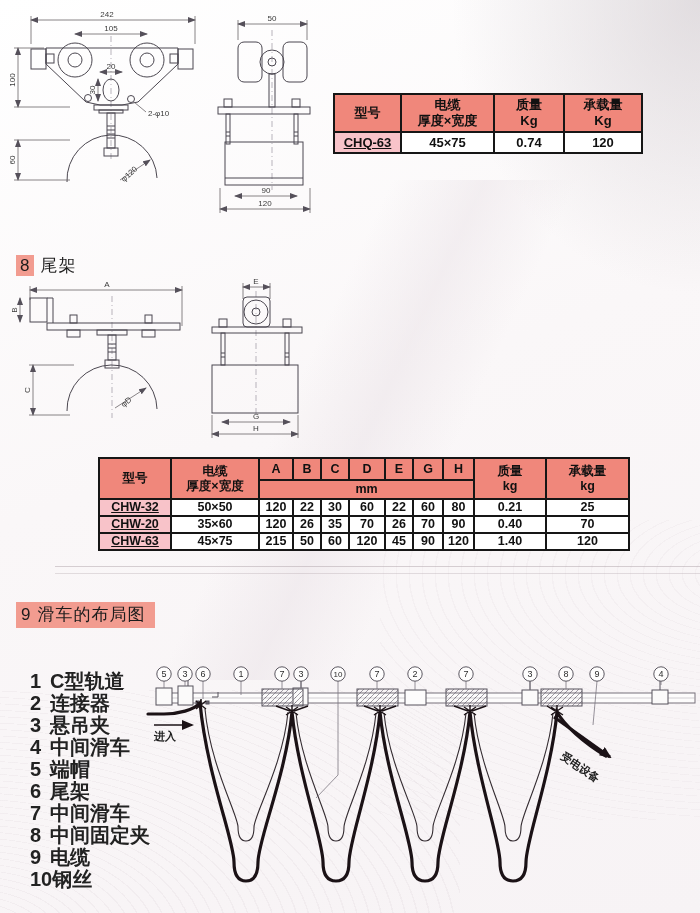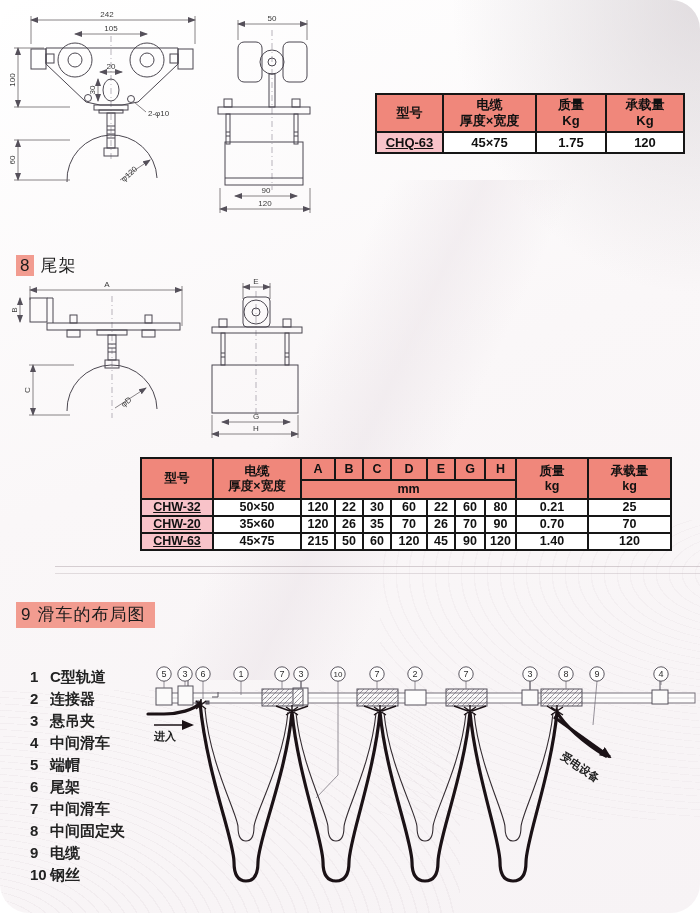--- a/index.html
+++ b/index.html
@@ -1,54 +1,54 @@
 <!DOCTYPE html>
 <html><head>
 <meta charset="utf-8">
 <style>
   html,body{margin:0;padding:0;background:#fff;}
   .page{position:relative;width:700px;height:913px;overflow:hidden;
         font-family:"Liberation Sans","DejaVu Sans",sans-serif;
-        background:linear-gradient(160deg,#ffffff 0%,#faf7f8 45%,#f7f3f5 100%);border-radius:29px;}
+        background:linear-gradient(160deg,#ffffff 0%,#faf7f8 45%,#f7f3f5 100%);}
   
   .bg-tr{position:absolute;right:0;top:0;width:270px;height:320px;
          background:radial-gradient(ellipse at 100% 0%,rgba(203,196,201,.55),rgba(203,196,201,0) 65%);}
   .bg-sheen{position:absolute;left:0;top:180px;width:700px;height:500px;
          background:linear-gradient(115deg,transparent 42%,rgba(232,224,229,.45) 52%,transparent 62%);}
   .bg-waves-bl{position:absolute;left:0;top:690px;width:460px;height:223px;
          background:repeating-radial-gradient(ellipse 620px 330px at -8% 112%,rgba(186,170,180,.10) 0 1.5px,transparent 1.5px 12px);}
   .bg-waves-r{position:absolute;right:0;top:520px;width:320px;height:300px;
          background:repeating-radial-gradient(ellipse 500px 260px at 115% 18%,rgba(186,170,180,.08) 0 1.5px,transparent 1.5px 13px);}
   .band-line{position:absolute;left:55px;top:566px;width:645px;height:6px;
          border-top:1px solid rgba(178,166,172,.5);border-bottom:1px solid rgba(178,166,172,.35);}
   
   .sec-heading{position:absolute;font-size:17px;font-weight:normal;color:#1c1c1c;letter-spacing:1px;}
   .h8{left:16px;top:254px;}
   .h8 .num{background:#f29c90;padding:1px 4px;margin-right:6px;}
   .h9{left:16px;top:602px;background:#f29c90;padding:1px 10px 2px 5px;}
   .h9 .num{margin-right:6px;}
   
-  table{position:absolute;border-collapse:collapse;table-layout:fixed;background:#fff;margin-left:42px;}
+  table{position:absolute;border-collapse:collapse;table-layout:fixed;background:#fff;}
   td{border:2px solid #161616;text-align:center;vertical-align:middle;
      font-size:13px;font-weight:bold;color:#111;padding:0;line-height:1.2;}
   .hdr{background:#f0877b;}
   .modelcell{background:#f8c3c9;text-decoration:underline;}
   .t1{left:333px;top:93px;width:308px;}
   .t1 col.c1{width:67px}.t1 col.c2{width:93px}.t1 col.c3{width:70px}.t1 col.c4{width:78px}
   .t1 tr.hrow{height:38px}.t1 tr.drow{height:21px}
   .t2{left:98px;top:457px;width:530px;}
   .t2 col.m1{width:72px}.t2 col.m2{width:88px}
   .t2 col.ma{width:34px}.t2 col.mb{width:28px}.t2 col.mc{width:28px}.t2 col.md{width:36px}
   .t2 col.me{width:28px}.t2 col.mg{width:30px}.t2 col.mh{width:31px}
   .t2 col.mw{width:72px}.t2 col.ml{width:83px}
   .t2 tr.h1r{height:22px}.t2 tr.h2r{height:19px}.t2 tr.drow{height:16px}
   .t2 td{font-size:12.5px;}
   
   .legend{position:absolute;left:30px;top:668px;}
-  .legend-item{height:22px;font-size:15px;font-weight:bold;color:#222;white-space:nowrap;}
+  .legend-item{height:22px;font-size:20px;font-weight:bold;color:#222;white-space:nowrap;}
   .legend-item .ln{display:inline-block;min-width:20px;}
   
   svg{position:absolute;overflow:visible;}
   .dwg{stroke:#4b4750;stroke-width:1;fill:none;}
   .dim{stroke:#6a6468;stroke-width:.8;fill:none;}
   .dimt{font-size:8px;fill:#3a3a3a;font-family:"Liberation Sans","DejaVu Sans",sans-serif;}
   .cl{stroke:#8a8590;stroke-width:.6;stroke-dasharray:6 3 1 3;fill:none;}
   .callout-t{font-size:9px;fill:#2c2c2c;text-anchor:middle;font-family:"Liberation Sans","DejaVu Sans",sans-serif;}
   .diagram-label{font-size:11px;font-weight:bold;fill:#1d1d1d;font-family:"Liberation Sans","DejaVu Sans",sans-serif;}
 </style>
@@ -181,21 +181,21 @@
         <div>Kg</div>
       </td>
       <td class="hdr">
         <div>承载量</div>
         <div>Kg</div>
       </td>
     </tr>
     <tr class="drow">
       <td class="modelcell">CHQ-63</td>
       <td>45×75</td>
-      <td>1.75</td>
+      <td>0.74</td>
       <td>120</td>
     </tr>
   </tbody>
     </table>
 
   <div class="sec-heading h8">
     <span class="num">8</span><span>尾架</span>
   </div>
 
   <svg class="d3" viewBox="0 0 185 155" width="185" height="155" style="left:12px;top:278px;">
@@ -306,21 +306,21 @@
     <tr class="drow">
       <td class="modelcell">CHW-20</td>
       <td>35×60</td>
       <td>120</td>
       <td>26</td>
       <td>35</td>
       <td>70</td>
       <td>26</td>
       <td>70</td>
       <td>90</td>
-      <td>0.70</td>
+      <td>0.40</td>
       <td>70</td>
     </tr>
     <tr class="drow">
       <td class="modelcell">CHW-63</td>
       <td>45×75</td>
       <td>215</td>
       <td>50</td>
       <td>60</td>
       <td>120</td>
       <td>45</td>

